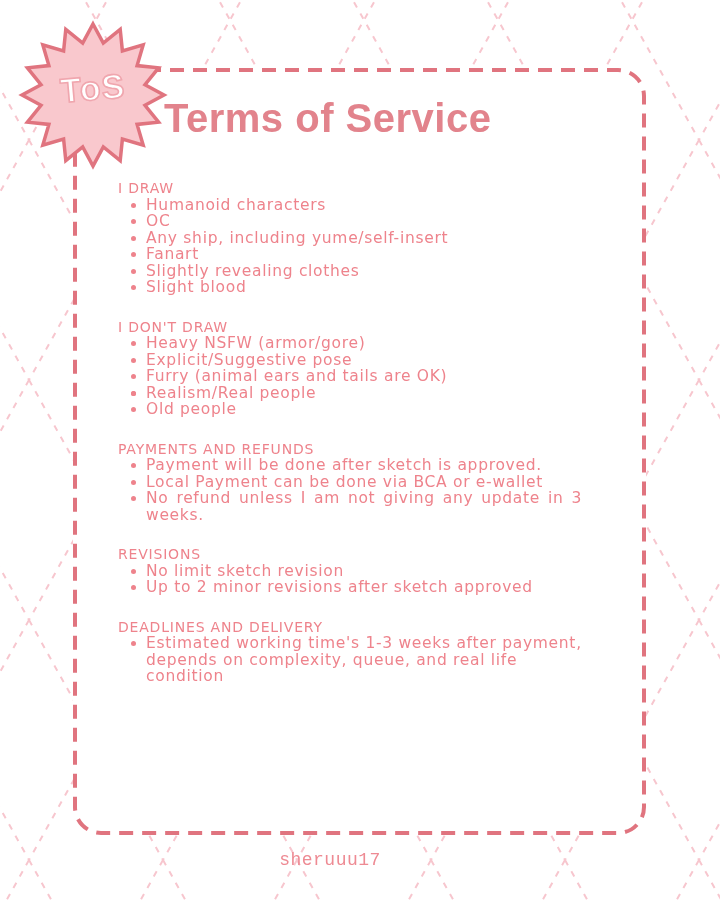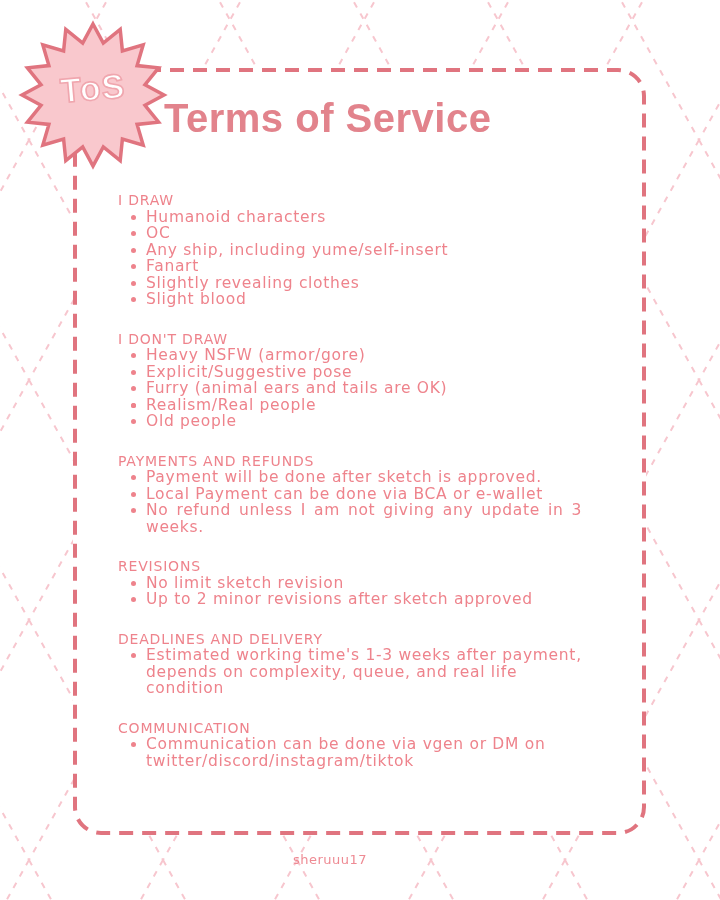--- a/index.html
+++ b/index.html
@@ -49,21 +49,21 @@
   }
   .page-title{
     position:absolute;left:164px;top:96px;
     font-family:"Liberation Sans",sans-serif;
     font-weight:bold;font-size:40px;line-height:44px;
     letter-spacing:.5px;
     color:var(--title-pink);
     white-space:nowrap;
   }
   .content{
-    position:absolute;left:118px;top:192px;width:464px;
+    position:absolute;left:118px;top:180px;width:464px;
     color:var(--body-pink);
     font-size:15.5px;line-height:16.5px;letter-spacing:.7px;
   }
   .sec-heading{
     font-size:14px;font-weight:normal;line-height:16.5px;
     letter-spacing:.8px;
     color:var(--body-pink);
     margin:23px 0 0 0;
     text-transform:none;
   }
@@ -71,22 +71,23 @@
   .sec-list{list-style:none;margin:0;padding:0;}
   .sec-item{position:relative;padding-left:28px;}
   .sec-item.justify{text-align:justify;}
   .dot{
     position:absolute;left:13px;top:6px;width:5px;height:5px;border-radius:50%;
     background:var(--body-pink);
   }
   .footer{
     position:absolute;left:0;top:849px;width:660px;
     text-align:center;
-    font-size:13px;line-height:22px;letter-spacing:.5px;
+    font-size:18px;line-height:22px;letter-spacing:.5px;
     color:var(--footer-pink);
+    font-family:Liberation Mono, monospace;
   }
 </style>
 </head>
 <body>
 
 <svg class="bg-svg" xmlns="http://www.w3.org/2000/svg">
   <defs>
     <pattern id="diamonds" width="134" height="240" patternUnits="userSpaceOnUse" patternTransform="translate(29,140)">
       <path class="pat-line" d="M0,0 L134,240"></path>
       <path class="pat-line" d="M134,0 L0,240"></path>
@@ -151,21 +152,15 @@
         <li class="sec-item"><span class="dot"></span><span>No limit sketch revision</span></li>
         <li class="sec-item"><span class="dot"></span><span>Up to 2 minor revisions after sketch approved</span></li>
       </ul>
     </section>
     <section class="tos-section">
       <h2 class="sec-heading">DEADLINES AND DELIVERY</h2>
       <ul class="sec-list">
         <li class="sec-item"><span class="dot"></span><span>Estimated working time's 1-3 weeks after payment, depends on complexity, queue, and real life condition</span></li>
       </ul>
     </section>
-    <section class="tos-section">
-      <h2 class="sec-heading">COMMUNICATION</h2>
-      <ul class="sec-list">
-        <li class="sec-item"><span class="dot"></span><span>Communication can be done via vgen or DM on twitter/discord/instagram/tiktok</span></li>
-      </ul>
-    </section>
   </div>
 
 <div class="footer">sheruuu17</div>
 
 </body></html>

